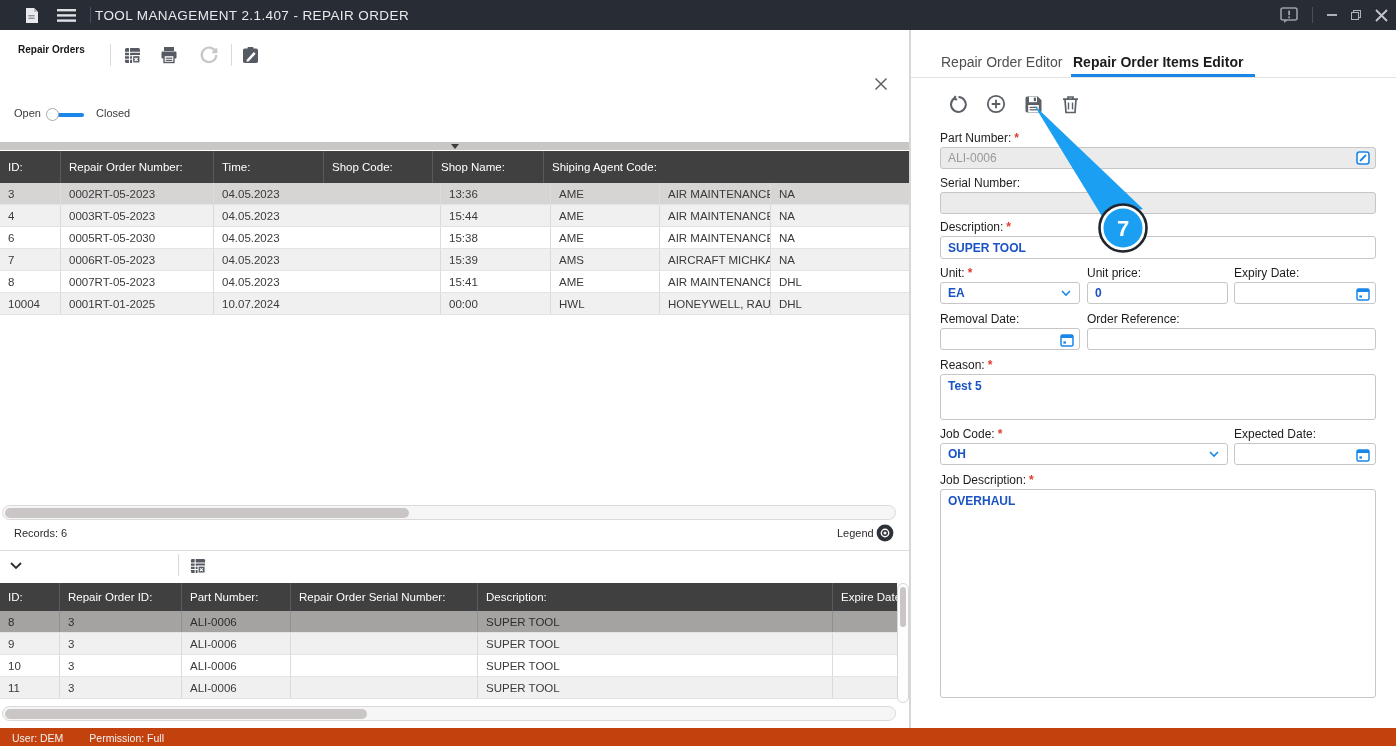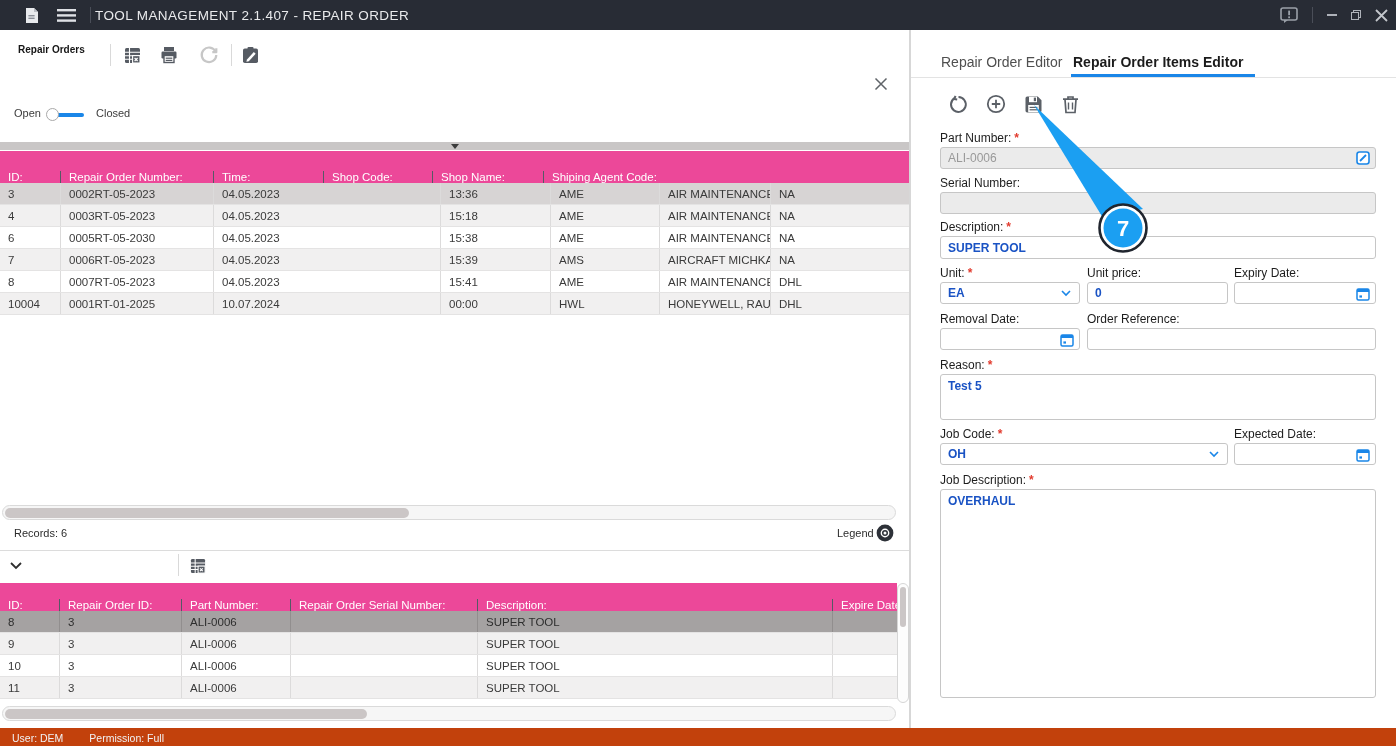--- a/index.html
+++ b/index.html
@@ -36,21 +36,21 @@
   .toggle-knob { position:absolute; left:46px; top:78px; width:13px; height:13px; border-radius:50%;
                  background:#fff; border:1.5px solid #a9a9a9; z-index:2; }
   .toggle-track { position:absolute; left:56px; top:83px; width:28px; height:4px; border-radius:2px; background:#1a86e8; }
 
   .splitter-strip { position:absolute; left:0; top:112px; width:909px; height:8px; background:#c9c6c6; }
   .splitter-tri { position:absolute; left:451px; top:2px; width:0; height:0;
                   border-left:4px solid transparent; border-right:4px solid transparent; border-top:5px solid #3c3c3c; }
 
   
   .grid { position:absolute; left:0; }
-  .ghead { display:flex; background:#ec4899;align-items:flex-end; }
+  .ghead { display:flex; background:#404040; }
   .hc { color:#fff; font-size:11.5px; display:flex; align-items:center; padding:0 8px;
         border-right:1px solid #555a65; white-space:nowrap; overflow:hidden; }
   .gbody .gr { display:flex; height:22px; background:#fff; border-bottom:1px solid #e4e3e3; cursor:default; }
   .gbody .gr.stripe { background:#f1f0f0; }
   .bc { font-size:11.5px; color:#3a3a3a; display:flex; align-items:center; padding:0 8px;
         border-right:1px solid #dcdbdb; white-space:nowrap; overflow:hidden; }
   #orders-grid { top:121px; width:909px; }
   #orders-grid .ghead { height:32px; }
   #orders-grid .gr.sel { background:#d7d4d4; }
   #orders-grid .c0{width:61px} #orders-grid .c1{width:153px} #orders-grid .c2{width:227px}
@@ -225,21 +225,21 @@
             <div class="bc c2">04.05.2023</div>
             <div class="bc c3">13:36</div>
             <div class="bc c4">AME</div>
             <div class="bc c5">AIR MAINTENANCE E...</div>
             <div class="bc c6">NA</div>
           </div>
           <div class="gr stripe">
             <div class="bc c0">4</div>
             <div class="bc c1">0003RT-05-2023</div>
             <div class="bc c2">04.05.2023</div>
-            <div class="bc c3">15:18</div>
+            <div class="bc c3">15:44</div>
             <div class="bc c4">AME</div>
             <div class="bc c5">AIR MAINTENANCE E...</div>
             <div class="bc c6">NA</div>
           </div>
           <div class="gr">
             <div class="bc c0">6</div>
             <div class="bc c1">0005RT-05-2030</div>
             <div class="bc c2">04.05.2023</div>
             <div class="bc c3">15:38</div>
             <div class="bc c4">AME</div>

